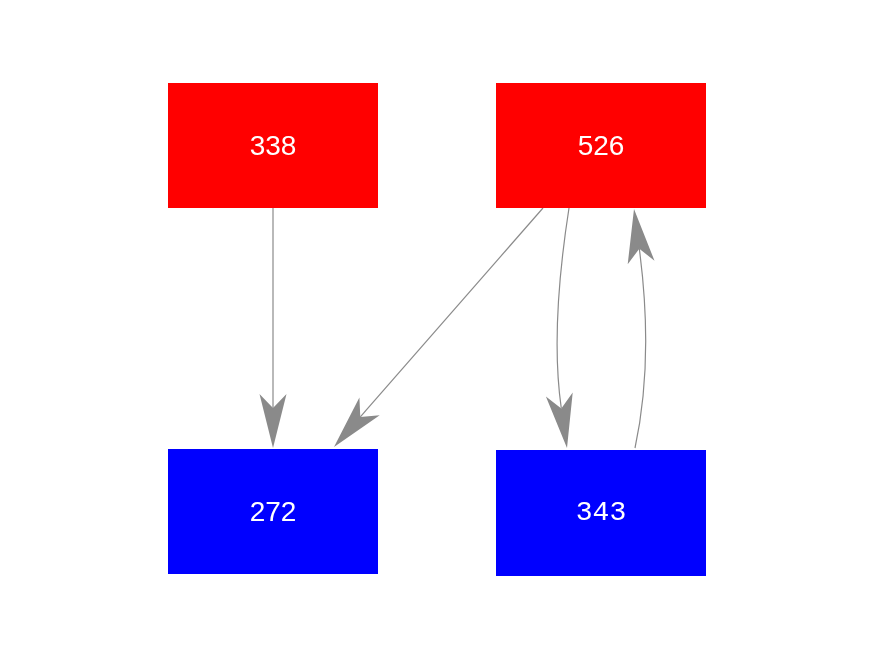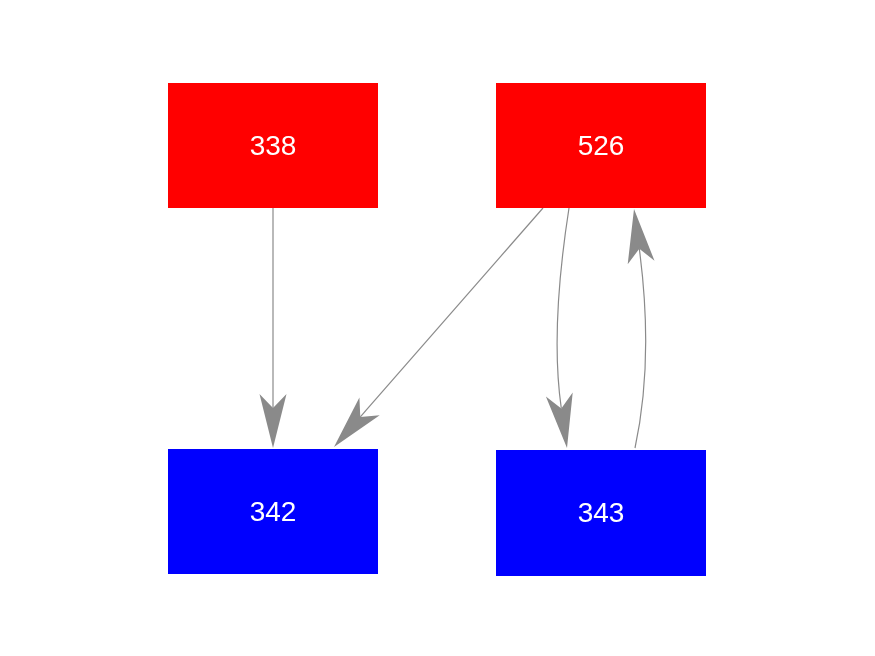--- a/index.html
+++ b/index.html
@@ -31,21 +31,21 @@
     font-size: 28px;
     line-height: 1;
     user-select: none;
   }
   .node .node-label {
     display: block;
   }
   .n338 { left: 168px; top:  83px; width: 210px; height: 125px; }
   .n339 { left: 496px; top:  83px; width: 210px; height: 125px; }
   .n342 { left: 168px; top: 449px; width: 210px; height: 125px; }
-  .n343 { left: 496px; top: 450px; width: 210px; height: 126px; }
+  .n343 { left: 496px; top: 450px; width: 210px; height: 126px; font-family: Liberation Mono, monospace; }
 </style>
 </head>
 <body>
 
 <div class="canvas" style="background-color: rgb(255, 255, 255);">
 
   <svg class="edges-layer" width="875" height="656" viewBox="0 0 875 656">
 
     <g>
       <path d="M273,208 L273,408" fill="none" stroke-width="1.2" stroke="#8a8a8a"></path>
@@ -70,20 +70,20 @@
 
   <div class="node n338" style="background-color: rgb(255, 0, 0);">
     <span class="node-label" style="color: rgb(255, 255, 255);">338</span>
   </div>
 
   <div class="node n339" style="background-color: rgb(255, 0, 0);">
     <span class="node-label" style="color: rgb(255, 255, 255);">526</span>
   </div>
 
   <div class="node n342" style="background-color: rgb(0, 0, 255);">
-    <span class="node-label" style="color: rgb(255, 255, 255);">342</span>
+    <span class="node-label" style="color: rgb(255, 255, 255);">272</span>
   </div>
 
   <div class="node n343" style="background-color: rgb(0, 0, 255);">
     <span class="node-label" style="color: rgb(255, 255, 255);">343</span>
   </div>
 
 </div>
 
 </body></html>

